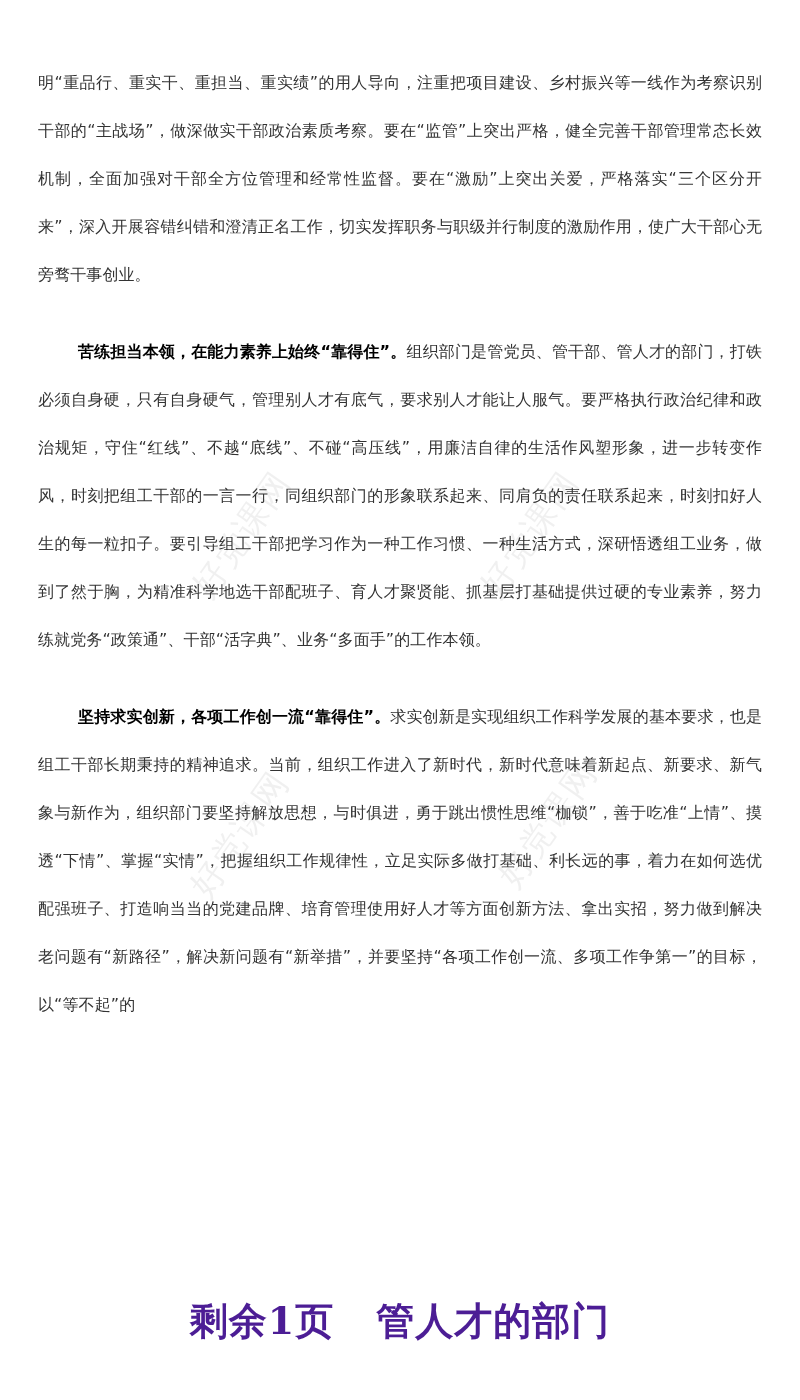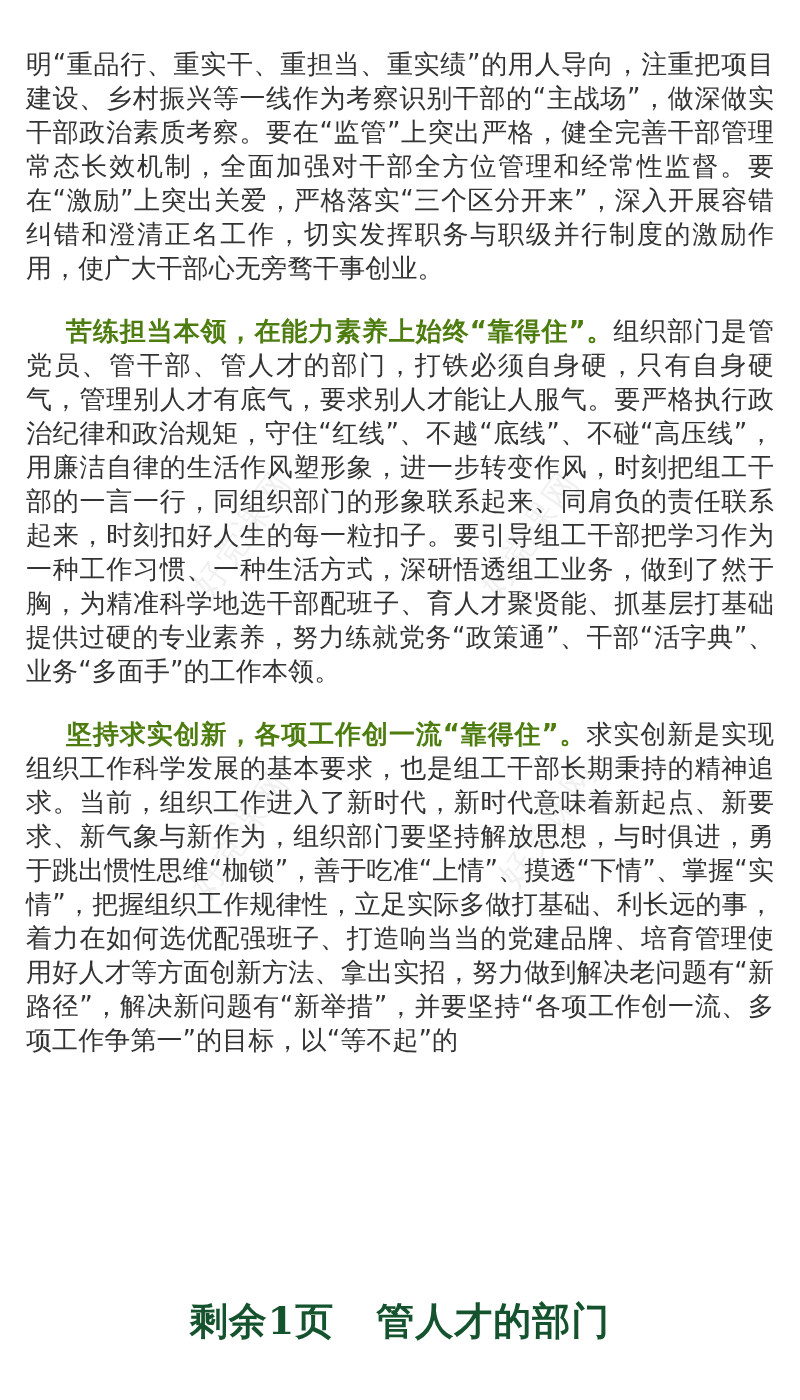--- a/index.html
+++ b/index.html
@@ -1,30 +1,30 @@
 <!DOCTYPE html>
 <html><head>
 <meta charset="utf-8">
 <style>
   html, body { margin: 0; padding: 0; background: #ffffff; }
   body { width: 800px; height: 1400px; position: relative; overflow: hidden;
          font-family: "DejaVu Sans", "Liberation Sans", sans-serif; color: #333333; }
   .page { position: absolute; left: 0; top: 0; width: 800px; height: 1400px; }
   .content { position: absolute; left: 26px; top: 47px; width: 748px; }
-  .para { margin: 0; font-size: 26px; line-height: 34px; letter-spacing: 0.1px;
+  .para { margin: 12px; font-size: 16px; line-height: 48px; letter-spacing: 0.1px;
           text-align: justify; text-align-last: left; }
   .para + .para { margin-top: 29px; }
   .indent { text-indent: 40px; }
-  .lead { font-weight: bold; color: #4d7c0f; }
+  .lead { font-weight: bold; color: #000000; }
   .watermark { position: absolute; font-size: 34px; color: rgba(0,0,0,0.06);
                transform: rotate(-55deg); transform-origin: left top; white-space: nowrap;
                pointer-events: none; letter-spacing: 2px; }
   .footer { position: absolute; left: 0; top: 1296px; width: 800px; text-align: center; }
   .footer-text { font-family: "DejaVu Serif", "Liberation Serif", serif; font-weight: bold;
-                 font-size: 38px; color: #14532d; letter-spacing: 1px; }
+                 font-size: 38px; color: #4c1d95; letter-spacing: 1px; }
   .footer-gap { display: inline-block; width: 42px; }
 </style>
 </head>
 <body>
 
 <div class="page">
 
   <div class="watermark" style="left:182px; top:580px;">好党课网</div>
   <div class="watermark" style="left:470px; top:580px;">好党课网</div>
   <div class="watermark" style="left:180px; top:880px;">好党课网</div>

